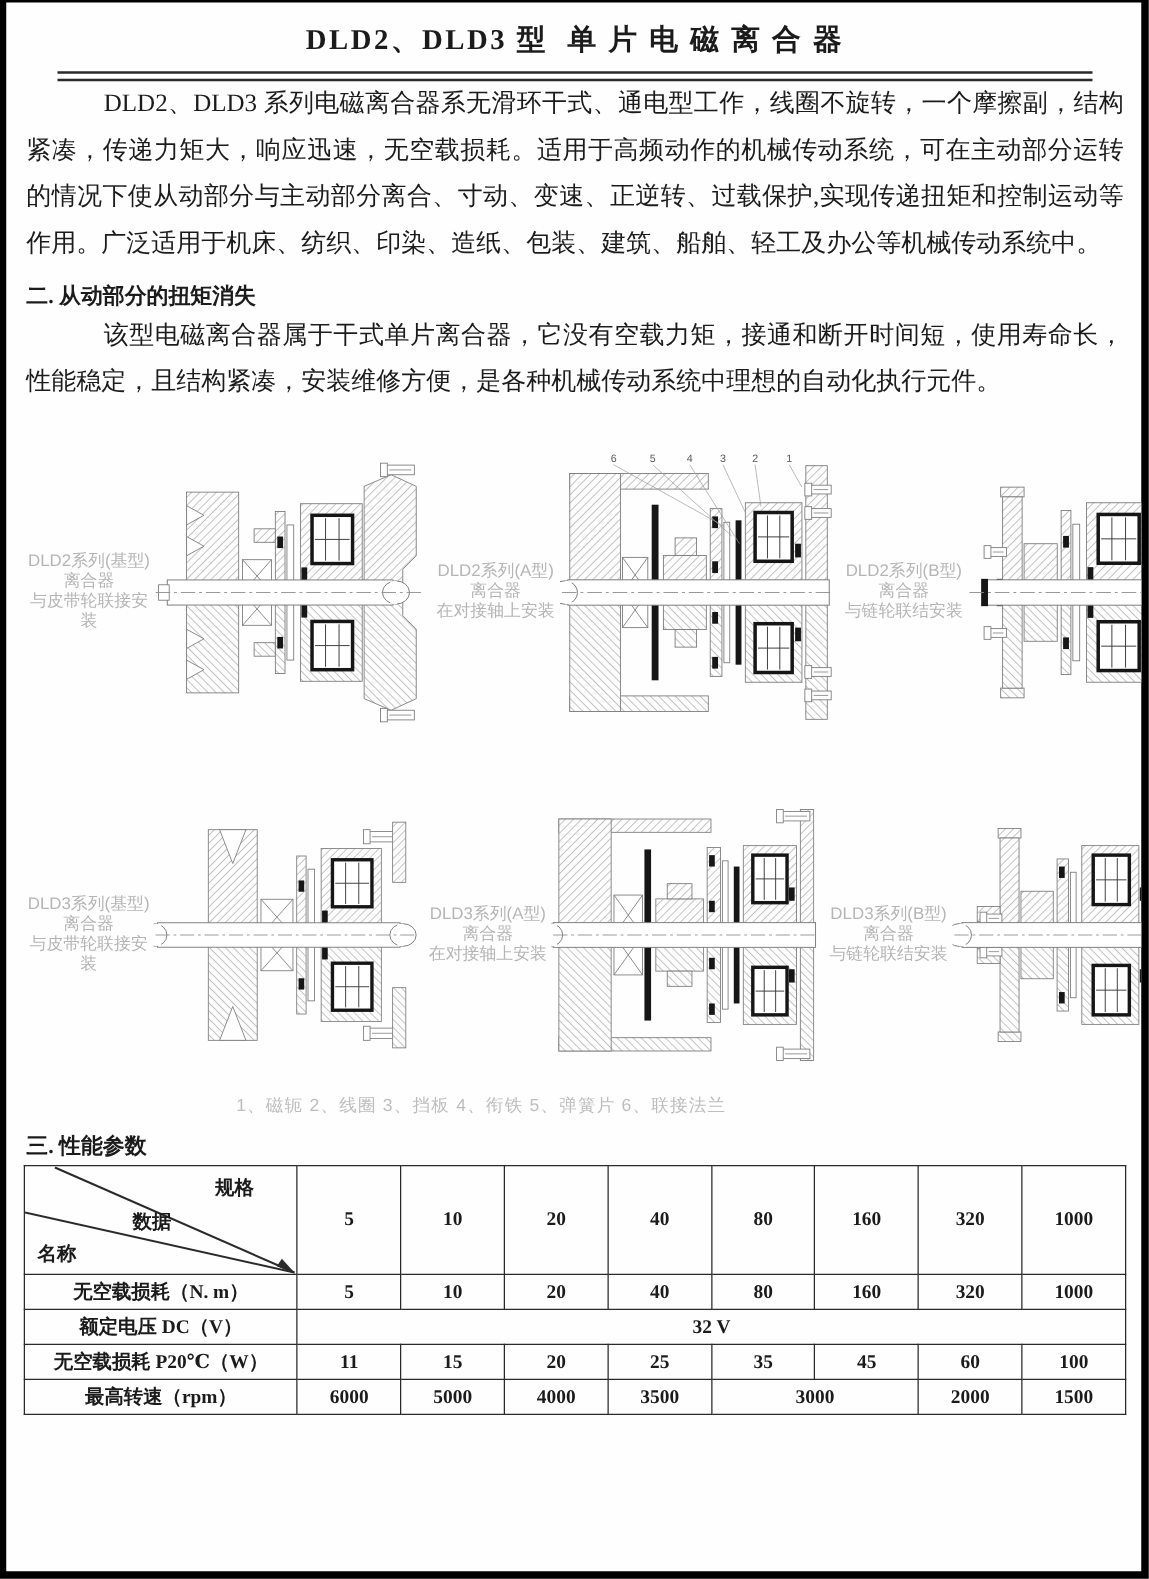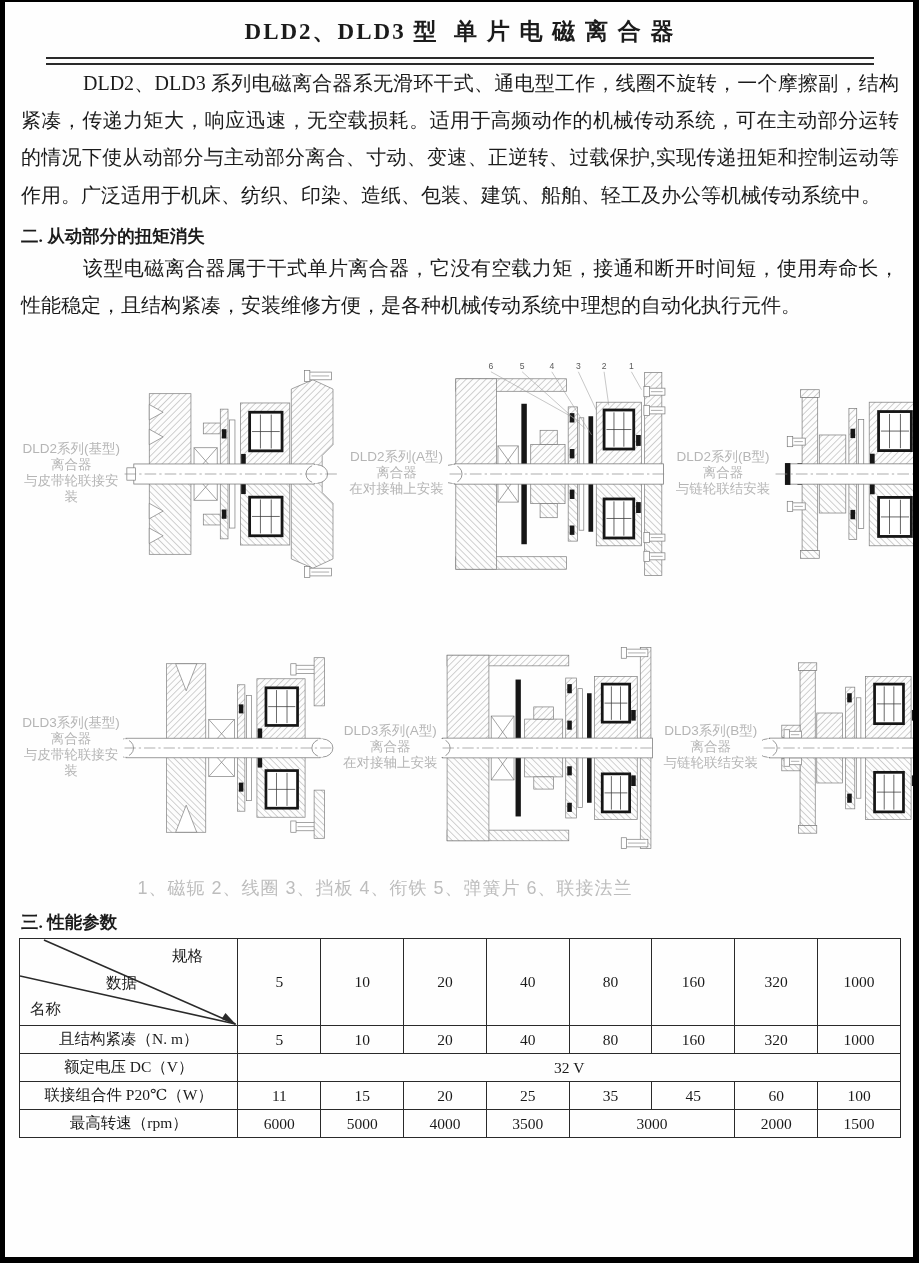--- a/index.html
+++ b/index.html
@@ -34,29 +34,29 @@
     column-gap:6px;margin-top:6px;
   }
   .fig-cell{display:flex;flex-direction:row;align-items:center;}
   .fig-caption{
     color:#b5b5b5;font-size:13.5px;line-height:16px;text-align:center;
     font-family:"Liberation Sans","DejaVu Sans",sans-serif;margin-bottom:2px;
   }
   .fig-svg-r1{width:286px;height:288px;}
   .fig-svg-r2{width:280px;height:248px;}
   .fig-legend{
-    color:#bdbdbd;font-size:18px;text-align:center;margin:4px 150px 0 0;
+    color:#bdbdbd;font-size:14px;text-align:center;margin:4px 150px 0 0;
     font-family:"Liberation Sans","DejaVu Sans",sans-serif;letter-spacing:1px;
   }
   
   table.perf{
     border-collapse:collapse;margin:4px 0 0 0;table-layout:fixed;
     font-size:15.5px;
   }
-  table.perf td{border:1.6px solid #2a2a2a;text-align:center;padding:0;}
+  table.perf td{border:1.6px solid #2a2a2a;text-align:center;padding:0;font-weight:bold;}
   td.hdr-cell{width:218px;height:86px;position:relative;padding:0;}
   td.lbl{width:218px;text-align:left;padding-left:8px;height:27px;}
   td.val{width:82px;height:27px;}
   .hdr-lbl{position:absolute;font-size:15.5px;}
   .hdr-svg{position:absolute;inset:0;width:100%;height:100%;}
 </style>
 </head>
 <body>
 
 <svg width="0" height="0" style="position:absolute" aria-hidden="true">
@@ -343,36 +343,36 @@
         <td class="val">5</td>
         <td class="val">10</td>
         <td class="val">20</td>
         <td class="val">40</td>
         <td class="val">80</td>
         <td class="val">160</td>
         <td class="val">320</td>
         <td class="val">1000</td>
       </tr>
       <tr>
-        <td class="lbl">且结构紧凑（N. m）</td>
+        <td class="lbl">无空载损耗（N. m）</td>
         <td class="val">5</td>
         <td class="val">10</td>
         <td class="val">20</td>
         <td class="val">40</td>
         <td class="val">80</td>
         <td class="val">160</td>
         <td class="val">320</td>
         <td class="val">1000</td>
       </tr>
       <tr>
         <td class="lbl">额定电压 DC（V）</td>
         <td class="val" colspan="8">32 V</td>
       </tr>
       <tr>
-        <td class="lbl">联接组合件 P20℃（W）</td>
+        <td class="lbl">无空载损耗 P20℃（W）</td>
         <td class="val">11</td>
         <td class="val">15</td>
         <td class="val">20</td>
         <td class="val">25</td>
         <td class="val">35</td>
         <td class="val">45</td>
         <td class="val">60</td>
         <td class="val">100</td>
       </tr>
       <tr>

